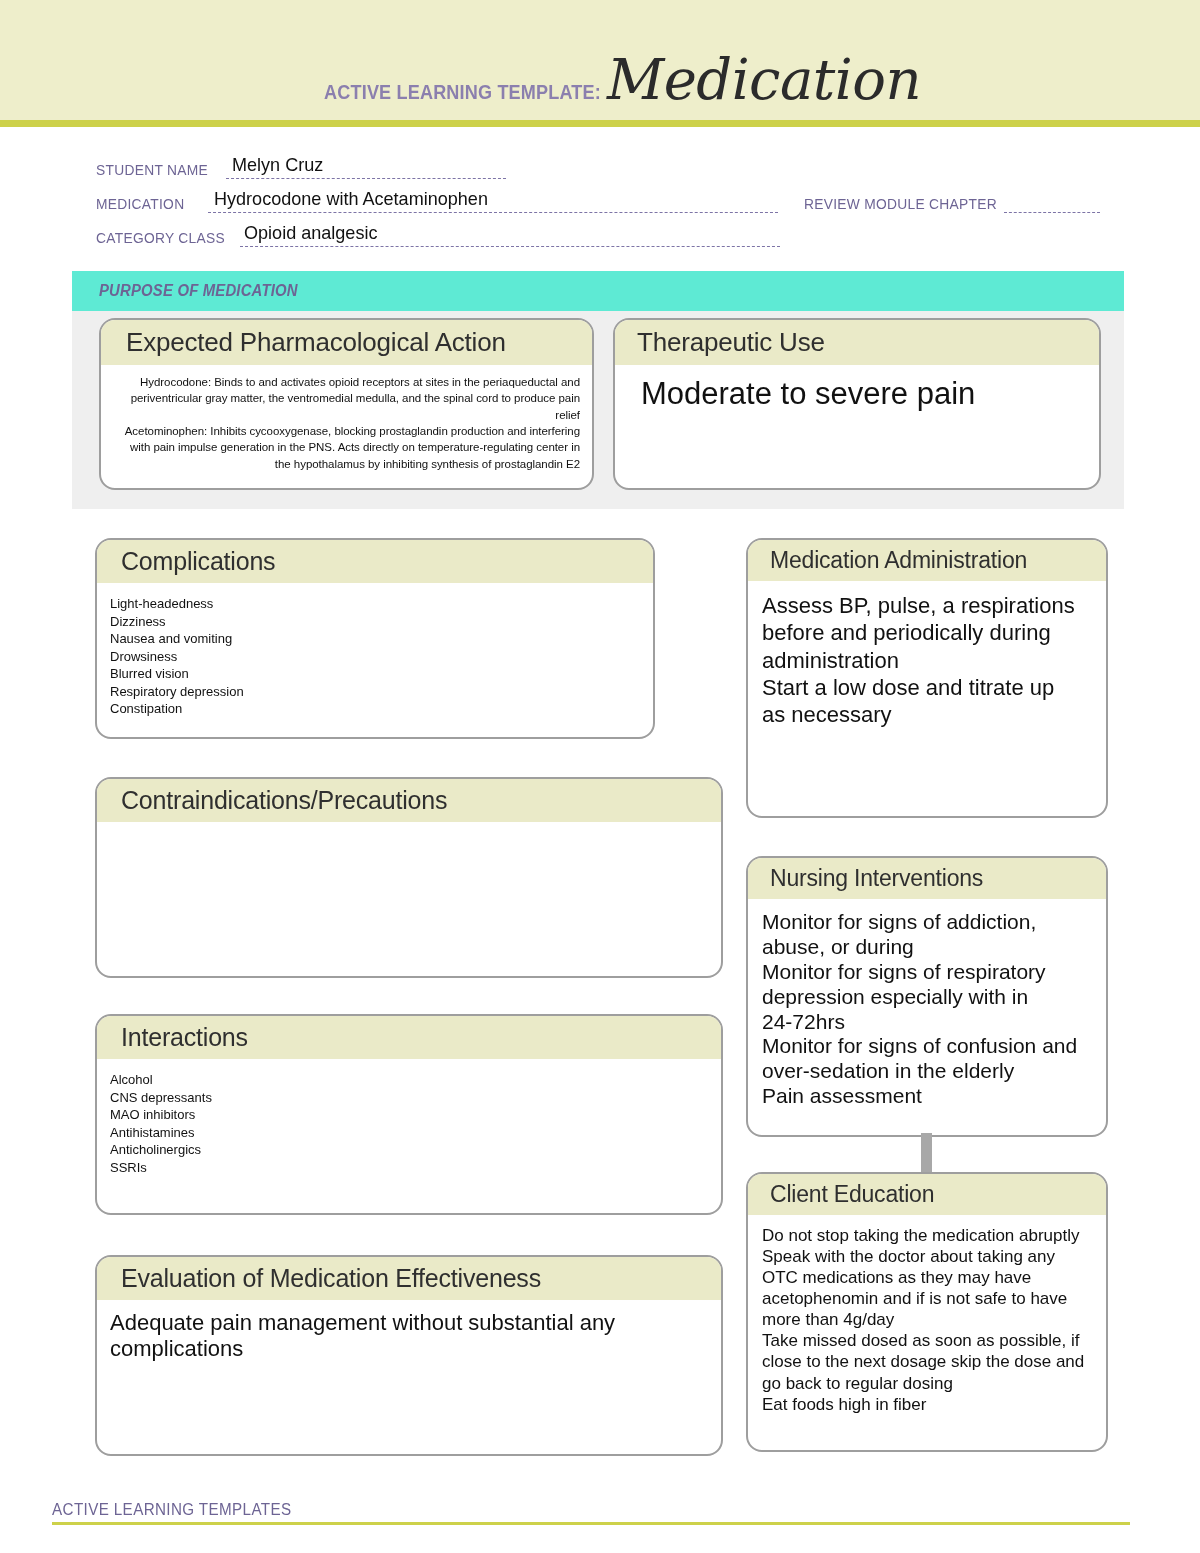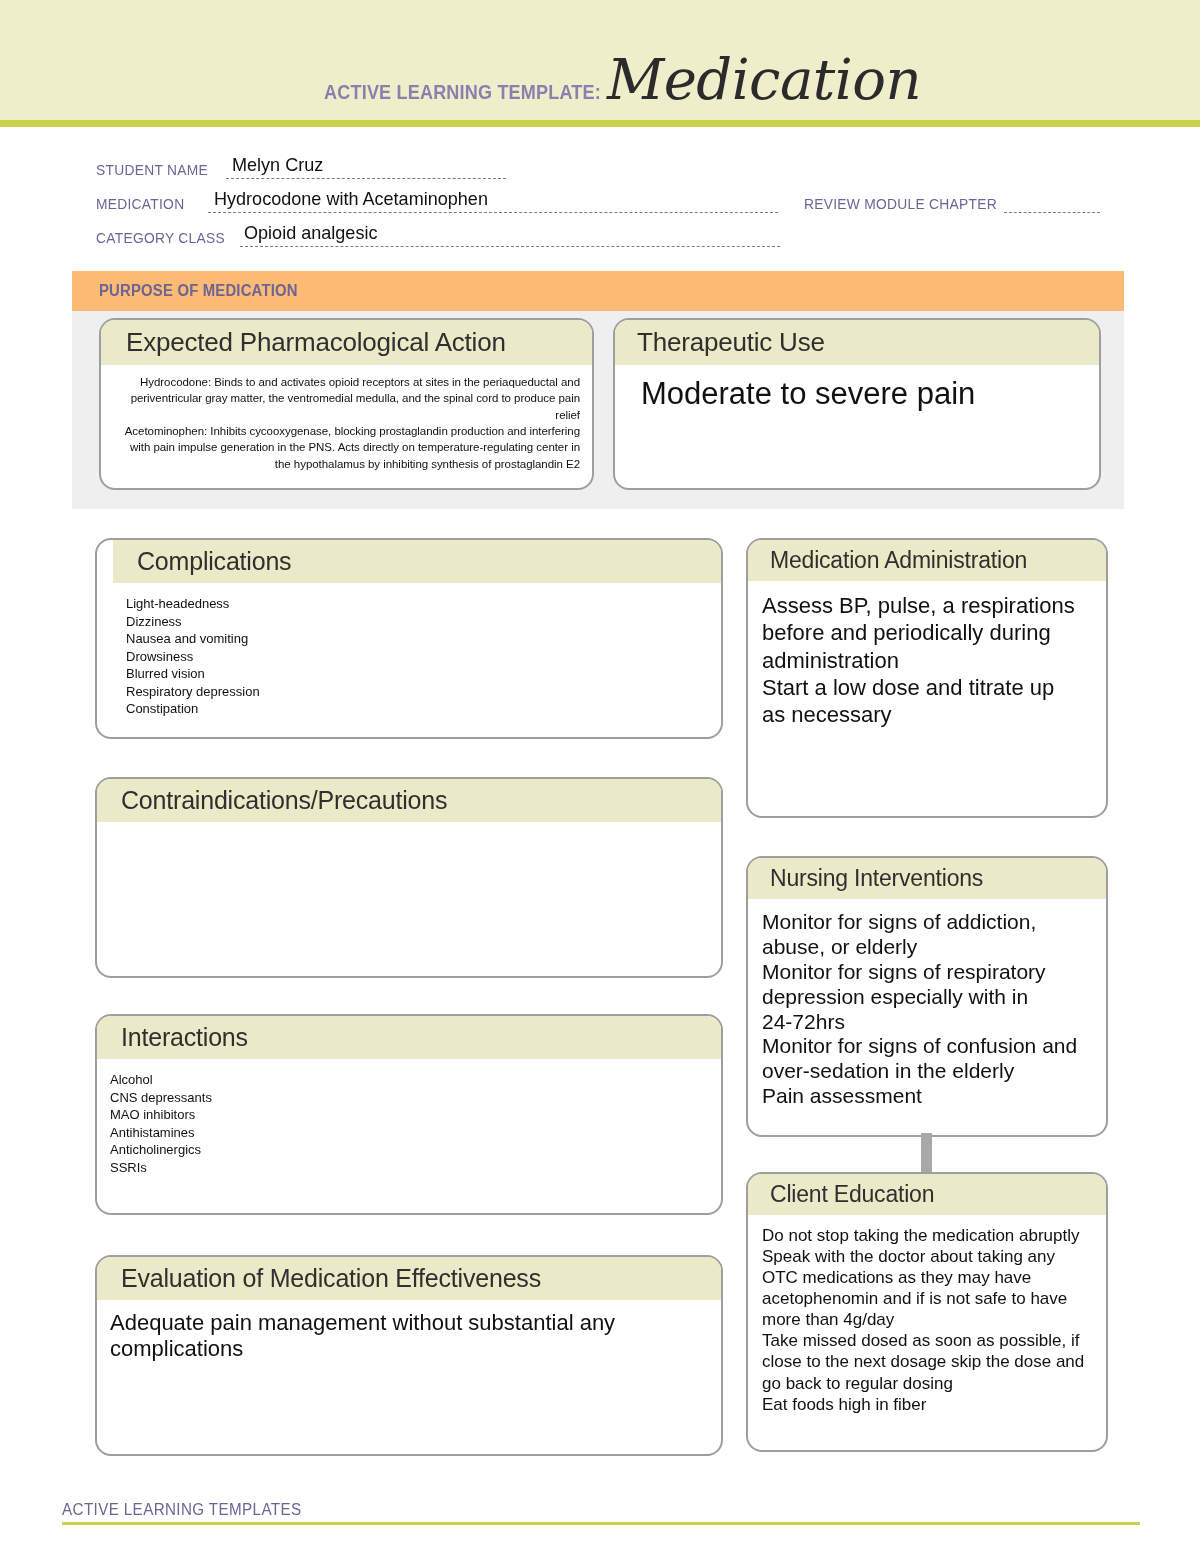--- a/index.html
+++ b/index.html
@@ -107,21 +107,22 @@
     top: 271px;
     width: 1052px;
     height: 238px;
     background: #efefef;
   }
   .purpose-band {
     position: absolute;
     left: 0; top: 0;
     width: 1052px;
     height: 40px;
-    background: #fdba74;
+    background: #5eead4;
+    font-style: italic;
   }
   .purpose-band-label {
     position: absolute;
     left: 27px;
     top: 11px;
     font-size: 16px;
     font-weight: 700;
     color: #6d6494;
     letter-spacing: 0.2px;
     transform: scaleX(0.93);
@@ -173,21 +174,21 @@
   
   .connector {
     position: absolute;
     background: #a8a8a8;
     width: 11px;
   }
 
   
   .footer {
     position: absolute;
-    left: 62px;
+    left: 52px;
     bottom: 28px;
     width: 1078px;
   }
   .footer-label {
     font-size: 16px;
     color: #6d6494;
     letter-spacing: 0.4px;
     transform: scaleX(0.95);
     transform-origin: left bottom;
     display: inline-block;
@@ -248,21 +249,21 @@
   </div>
 
   <div class="card" style="left:541px; top:47px; width:488px; height:172px;">
     <div class="card-head" style="font-size:26px; padding-left:22px;">Therapeutic Use</div>
     <div class="card-body" style="font-size:31px; padding-left:17px; padding-top:11px;margin-left:9px;">
       <span class="ln">Moderate to severe pain</span>
     </div>
   </div>
 </div>
 
-<div class="card" style="left:95px; top:538px; width:628px; height:201px;padding-left:16px;">
+<div class="card" style="left:95px; top:538px; width:560px; height:201px;">
   <div class="card-head">Complications</div>
   <div class="card-body list">
     <span class="ln">Light-headedness</span>
     <span class="ln">Dizziness</span>
     <span class="ln">Nausea and vomiting</span>
     <span class="ln">Drowsiness</span>
     <span class="ln">Blurred vision</span>
     <span class="ln">Respiratory depression</span>
     <span class="ln">Constipation</span>
   </div>
@@ -299,21 +300,21 @@
     <span class="ln">administration</span>
     <span class="ln">Start a low dose and titrate up</span>
     <span class="ln">as necessary</span>
   </div>
 </div>
 
 <div class="card" style="left:746px; top:856px; width:362px; height:281px;">
   <div class="card-head sm" style="padding-left:22px;">Nursing Interventions</div>
   <div class="card-body" style="font-size:21px; line-height:1.185; padding-left:14px; padding-top:11px;">
     <span class="ln">Monitor for signs of addiction,</span>
-    <span class="ln">abuse, or elderly</span>
+    <span class="ln">abuse, or during</span>
     <span class="ln">Monitor for signs of respiratory</span>
     <span class="ln">depression especially with in</span>
     <span class="ln">24-72hrs</span>
     <span class="ln">Monitor for signs of confusion and</span>
     <span class="ln">over-sedation in the elderly</span>
     <span class="ln">Pain assessment</span>
   </div>
 </div>
 
 <div class="connector" style="left:921px; top:1133px; height:42px;"></div>

